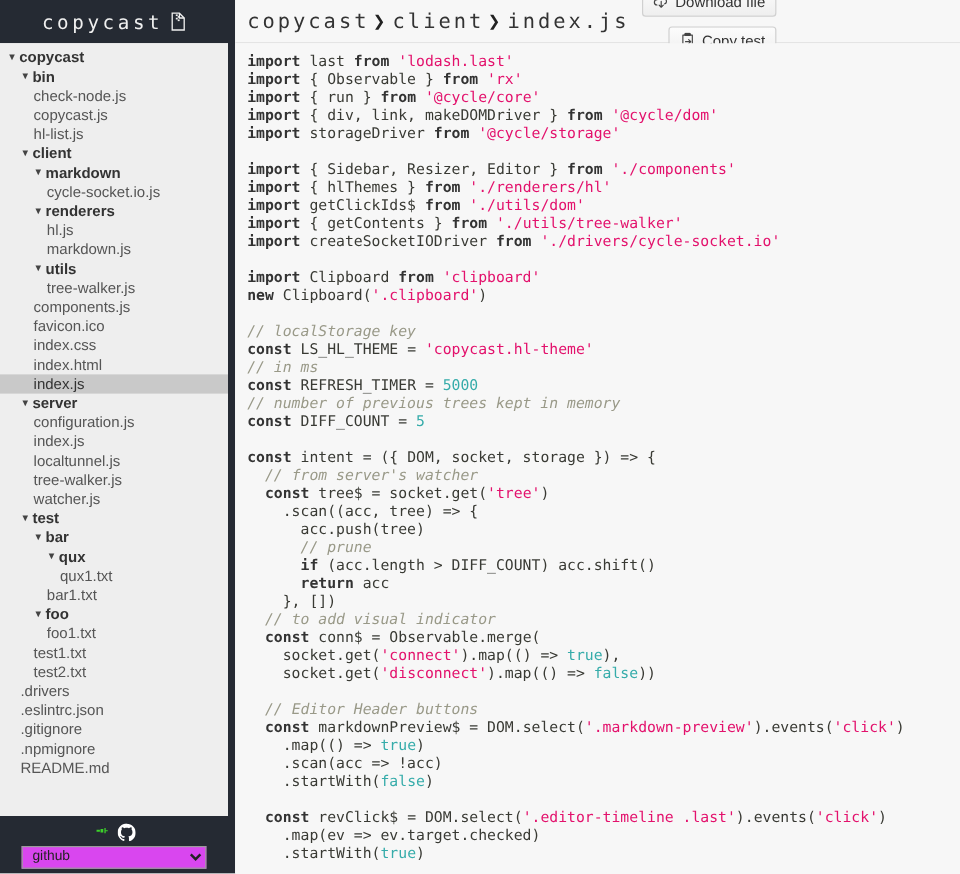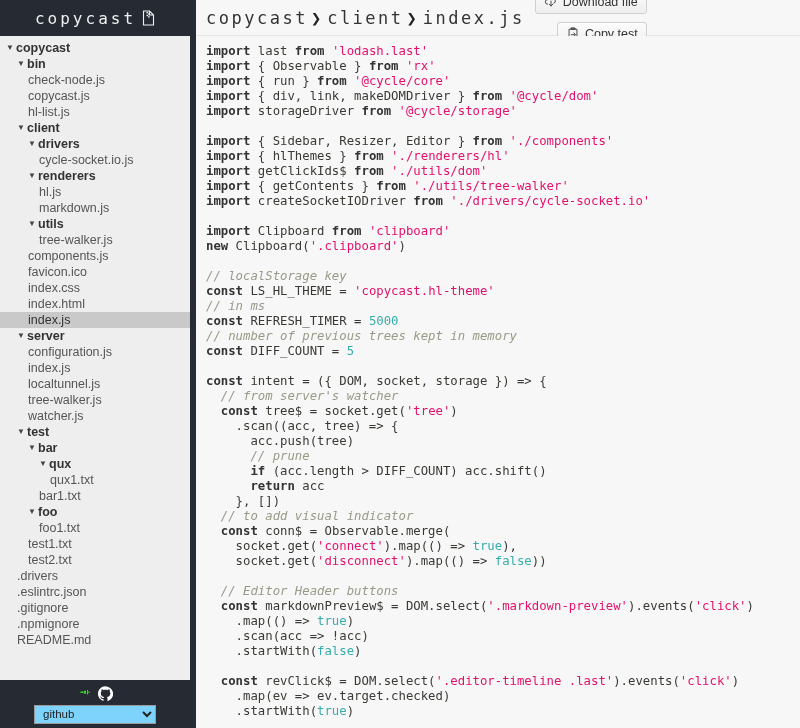--- a/index.html
+++ b/index.html
@@ -55,23 +55,23 @@
     flex: 0 0 48px; height: 48px;
     background: #252a33;
     display: flex; flex-direction: column;
     align-items: center; justify-content: center;
     gap: 2px;
   }
   .status-icons { display: flex; align-items: center; gap: 6px; height: 18px; }
   .plug-icon { color: #3cd22a; display: flex; }
   .gh-icon { color: #ffffff; display: flex; }
   .theme-select {
-    width: 122px; height: 19px;
+    width: 154px; height: 19px;
     font-size: 11.5px;
-    background: #7dd3fc;
+    background: #d946ef;
     border: 1px solid #9a9a9a;
     color: #222;
     padding: 0 2px 0 4px;
     font-family: "Liberation Sans", sans-serif;
     border-radius: 0;
   }
 
   
   .resizer {
     width: 6px; height: 728px;
@@ -191,21 +191,21 @@
           <span class="tree-label">hl-list.js</span>
         </div>
         <div class="tree-row dir">
           <span style="display: inline-block; width: 11px;"></span>
           <span class="caret">▼</span>
           <span class="tree-label">client</span>
         </div>
         <div class="tree-row dir">
           <span style="display: inline-block; width: 22px;"></span>
           <span class="caret">▼</span>
-          <span class="tree-label">drivers</span>
+          <span class="tree-label">markdown</span>
         </div>
         <div class="tree-row file">
           <span style="display: inline-block; width: 33px;"></span>
           <span class="tree-label">cycle-socket.io.js</span>
         </div>
         <div class="tree-row dir">
           <span style="display: inline-block; width: 22px;"></span>
           <span class="caret">▼</span>
           <span class="tree-label">renderers</span>
         </div>

